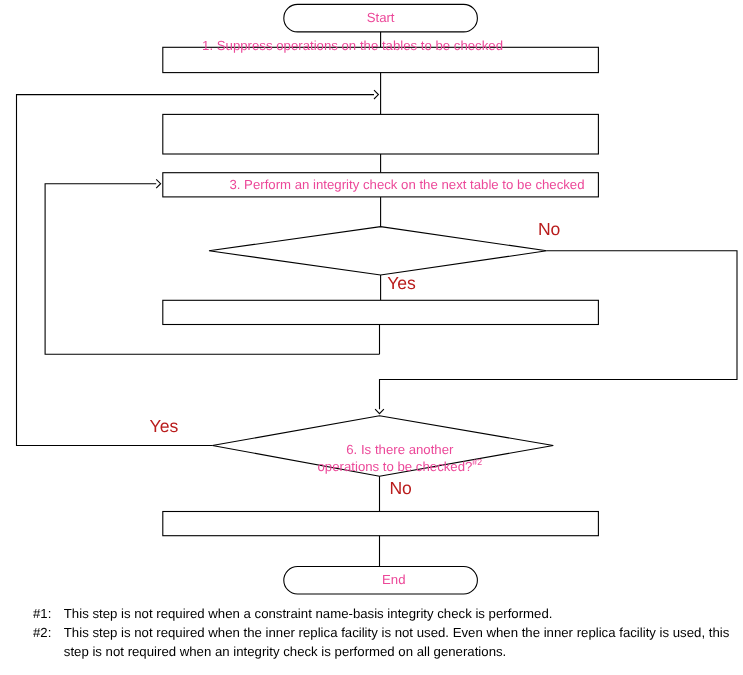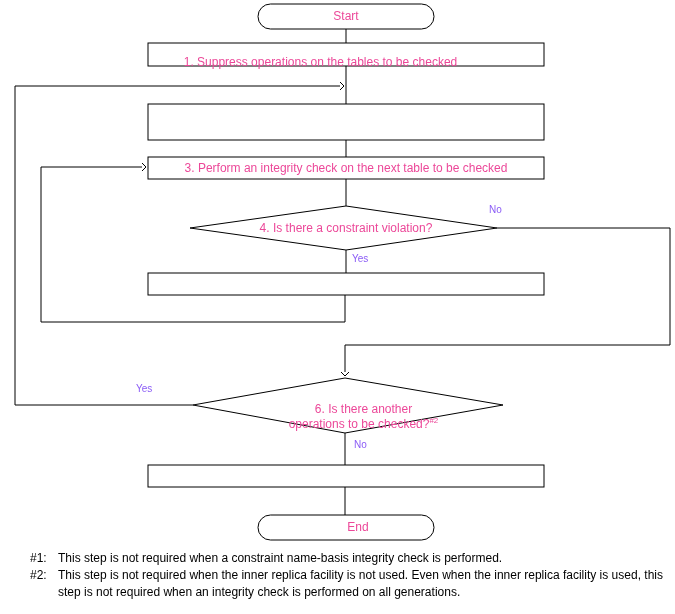--- a/index.html
+++ b/index.html
@@ -39,23 +39,23 @@
     position: absolute;
     text-align: center;
     font-size: 12px;
     line-height: 15px;
     color: #ec4899;
     white-space: nowrap;
     pointer-events: none;
   }
   .edge-label {
     position: absolute;
-    font-size: 10px;
+    font-size: 16px;
     line-height: 14px;
-    color: #8b5cf6;
+    color: #b91c1c;
     white-space: nowrap;
   }
   .sup {
     font-size: 8px;
     vertical-align: super;
     line-height: 0;
   }
   .footnotes {
     position: absolute;
     left: 30px;
@@ -125,26 +125,25 @@
 
     <rect class="shape-stroke" x="148" y="465" width="396" height="22"></rect>
 
     <line class="conn" x1="345" y1="487" x2="345" y2="515"></line>
 
     <rect class="shape-stroke" x="258" y="515" width="176" height="25" rx="12.5" ry="12.5"></rect>
   </svg>
 
   <div class="node-text" style="left:258px; top:9px; width:176px;">Start</div>
 
-  <div class="node-text" style="left:148px; top:55px; width:345px;text-align:center;">1. Suppress operations on the tables to be checked</div>
+  <div class="node-text" style="left:148px; top:34px; width:345px;text-align:center;">1. Suppress operations on the tables to be checked</div>
 
 
-  <div class="node-text" style="left:148px; top:161px; width:396px;">3. Perform an integrity check on the next table to be checked</div>
+  <div class="node-text" style="left:148px; top:161px; width:396px;padding-left:24px;">3. Perform an integrity check on the next table to be checked</div>
 
-  <div class="node-text" style="left:196px; top:221px; width:300px;">4. Is there a constraint violation?</div>
 
 
   <div class="node-text" style="left:221px; top:390px; width:285px;margin-top:12px;">
     <span>6. Is there another</span><br>
     <span>operations to be checked?</span><span class="sup">#2</span>
   </div>
 
 
   <div class="node-text" style="left:270px; top:520px; width:176px;">End</div>
 

